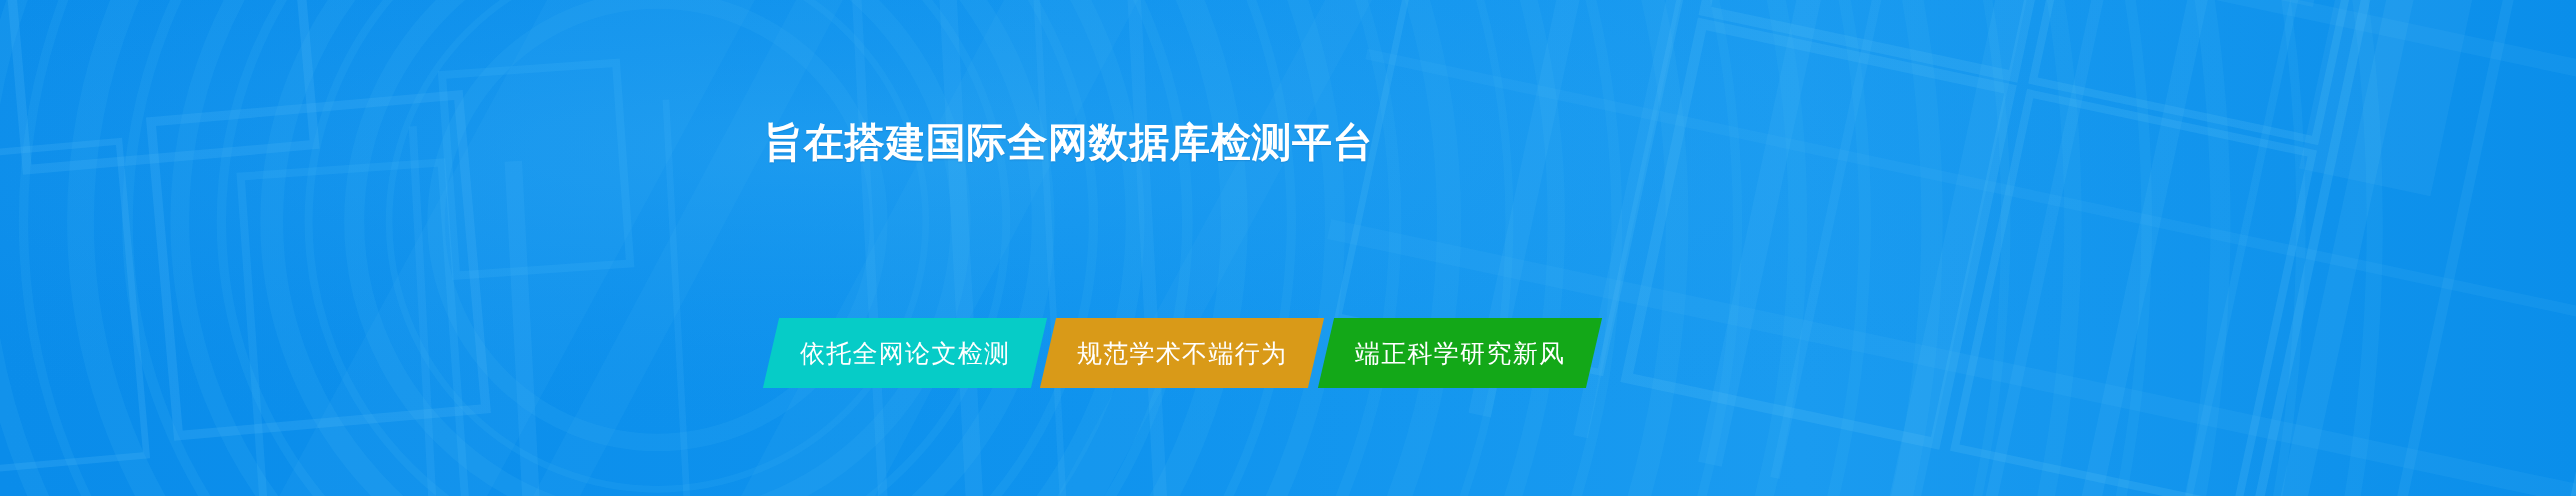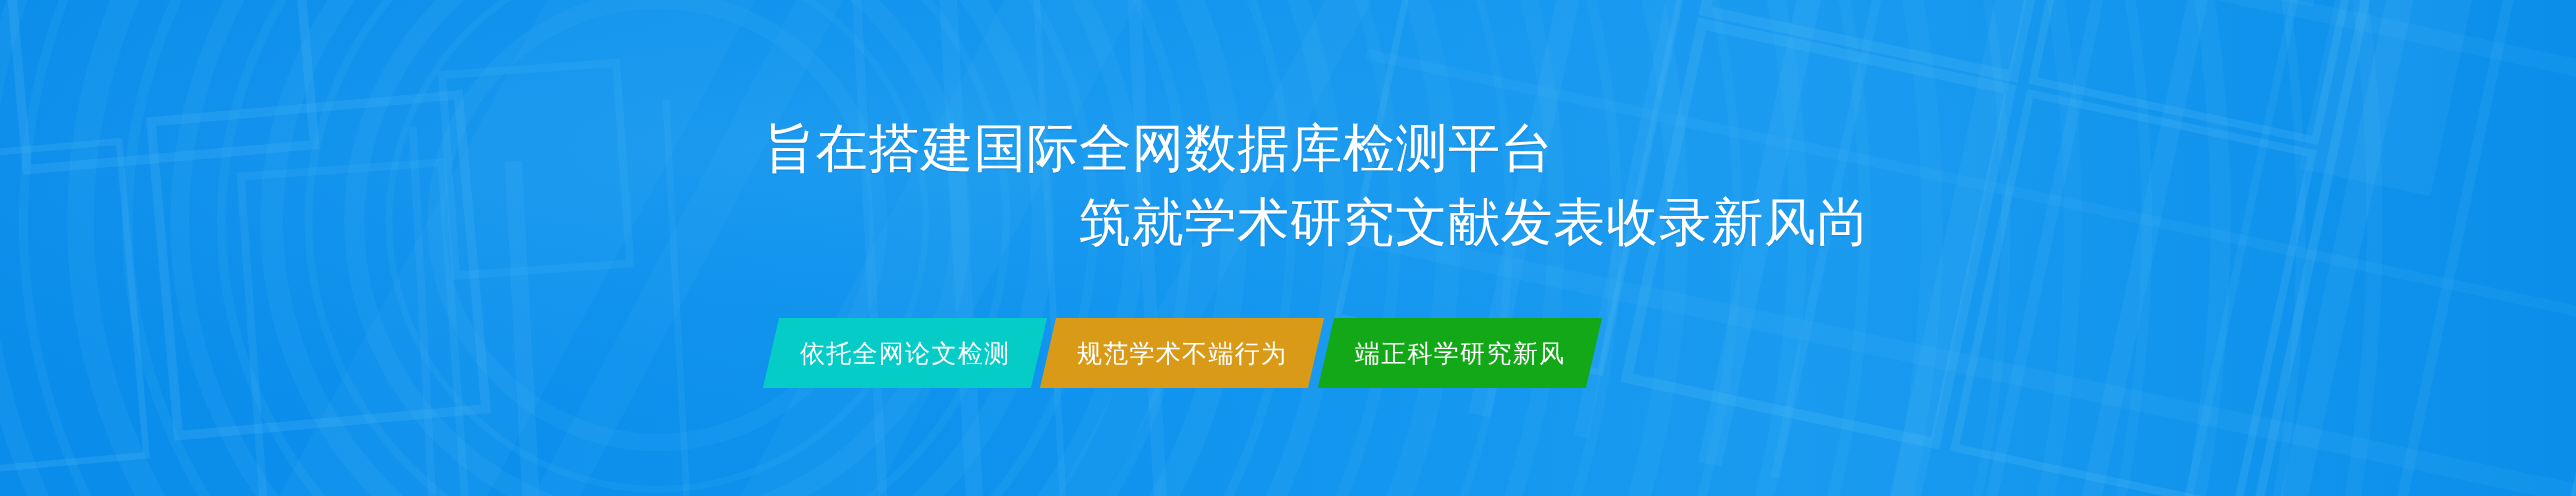--- a/index.html
+++ b/index.html
@@ -29,22 +29,22 @@
     position: absolute;
     left: 0;
     top: 0;
     width: 2576px;
     height: 496px;
     pointer-events: none;
   }
   .headline {
     position: absolute;
     color: #ffffff;
-    font-weight: normal;
-    font-size: 52px;
+    font-weight: bold;
+    font-size: 40px;
     line-height: 1;
     letter-spacing: 0.7px;
     white-space: nowrap;
     text-shadow: 0 0.7px 1.3px rgba(0,60,120,0.18);
     text-align: center;
   }
   .headline-1 { left: 763px; top: 122px; }
   .headline-2 { left: 1079px; top: 196px; }
 
   
@@ -195,21 +195,20 @@
         <rect x="760" y="260" width="26" height="740"></rect>
         <rect x="1000" y="180" width="10" height="820"></rect>
       </g>
 
       <rect x="0" y="0" width="3840" height="740" fill="url(#glow)"></rect>
     </g>
   </svg>
 
   <div class="headline-block">
     <div class="headline headline-1">旨在搭建国际全网数据库检测平台</div>
-    <div class="headline headline-2">筑就学术研究文献发表收录新风尚</div>
   </div>
 
   <div class="tag-strip">
 
     <div class="tag tag-teal" style="background: rgb(6, 204, 199);">
       <span class="tag-label">依托全网论文检测</span>
     </div>
 
     <div class="tag tag-orange" style="background: rgb(217, 154, 24);">
       <span class="tag-label">规范学术不端行为</span>

